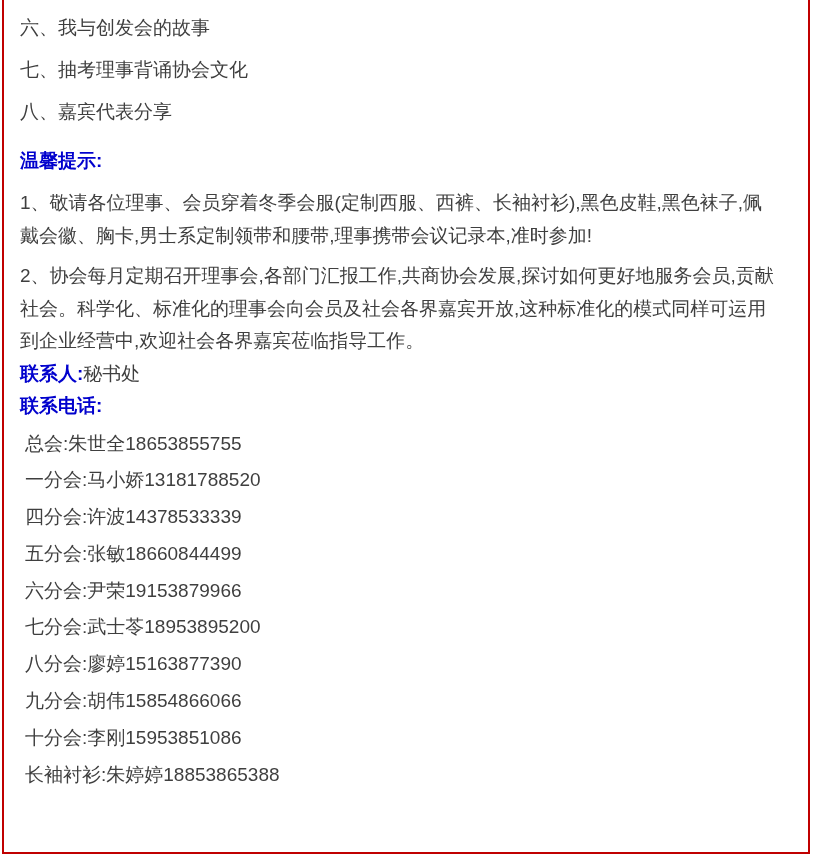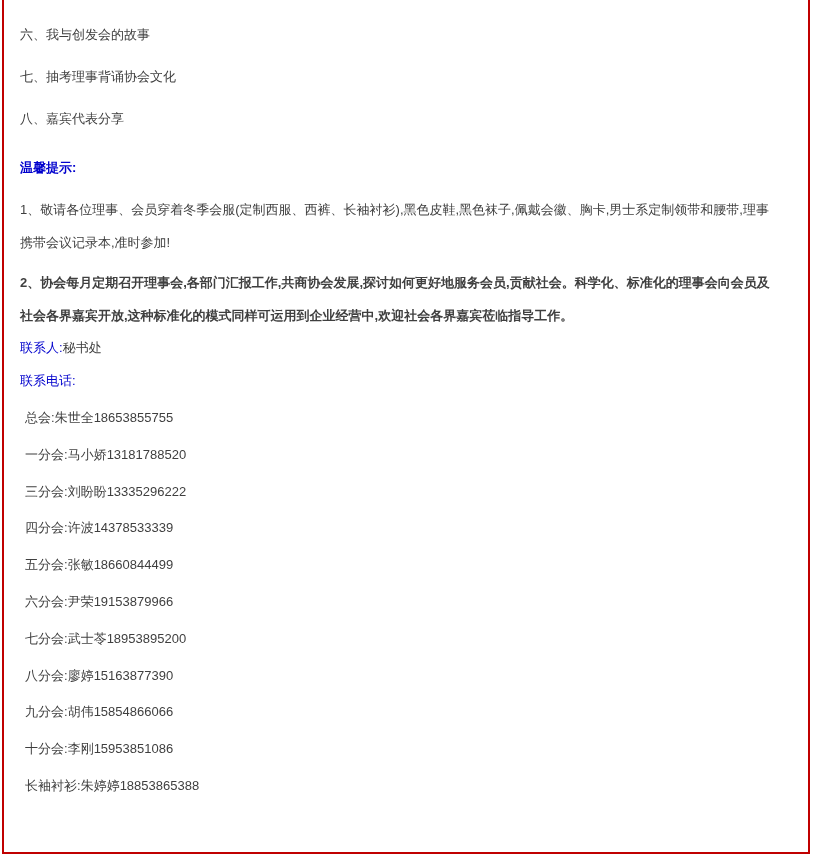--- a/index.html
+++ b/index.html
@@ -17,51 +17,50 @@
     box-sizing: border-box;
     margin-left: 2px;
     width: 808px;
     height: 854px;
     border: 2px solid var(--border-red, #c00000);
     border-top: none;
     overflow: hidden;
     background: var(--page-bg, #ffffff);
   }
   .content {
-    padding: 24px 12px 0 16px;
+    padding: 17px 12px 0 16px;
     color: var(--text-color, #3f3f3f);
-    font-size: 13px;
+    font-size: 19px;
   }
   .agenda-item {
     line-height: 22px;
     margin: 0 0 20px 0;
     white-space: nowrap;
   }
   .tips-title {
     margin: 26px 0 12px 0;
     line-height: 24px;
     font-weight: bold;
     color: var(--accent-blue, #0101cd);
   }
   .para {
     margin: 14px 16px 0 0;
     line-height: 32.5px;
     text-align: left;
   }
   .para.second {
     margin-top: 8px;
-    font-weight: bold;
   }
   .contact-line {
     margin: 0;
     line-height: 32.5px;
   }
   .blue-label {
     color: var(--accent-blue, #0101cd);
-    font-weight: normal;
+    font-weight: bold;
   }
   .entry {
     margin: 5px;
     line-height: 31.8px;
     white-space: nowrap;
   }
 </style>
 </head>
 <body>
 
@@ -76,21 +75,20 @@
 
     <p class="para">1、敬请各位理事、会员穿着冬季会服(定制西服、西裤、长袖衬衫),黑色皮鞋,黑色袜子,佩戴会徽、胸卡,男士系定制领带和腰带,理事携带会议记录本,准时参加!</p>
     <p class="para second">2、协会每月定期召开理事会,各部门汇报工作,共商协会发展,探讨如何更好地服务会员,贡献社会。科学化、标准化的理事会向会员及社会各界嘉宾开放,这种标准化的模式同样可运用到企业经营中,欢迎社会各界嘉宾莅临指导工作。</p>
 
     <p class="contact-line"><span class="blue-label">联系人:</span><span>秘书处</span></p>
 
     <p class="contact-line"><span class="blue-label">联系电话:</span></p>
 
     <p class="entry"><span>总会:</span><span>朱世全</span><span>18653855755</span></p>
     <p class="entry"><span>一分会:</span><span>马小娇</span><span>13181788520</span></p>
-    <p class="entry"><span>三分会:</span><span>刘盼盼</span><span>13335296222</span></p>
     <p class="entry"><span>四分会:</span><span>许波</span><span>14378533339</span></p>
     <p class="entry"><span>五分会:</span><span>张敏</span><span>18660844499</span></p>
     <p class="entry"><span>六分会:</span><span>尹荣</span><span>19153879966</span></p>
     <p class="entry"><span>七分会:</span><span>武士苓</span><span>18953895200</span></p>
     <p class="entry"><span>八分会:</span><span>廖婷</span><span>15163877390</span></p>
     <p class="entry"><span>九分会:</span><span>胡伟</span><span>15854866066</span></p>
     <p class="entry"><span>十分会:</span><span>李刚</span><span>15953851086</span></p>
     <p class="entry"><span>长袖衬衫:</span><span>朱婷婷</span><span>18853865388</span></p>
 
   </div>

